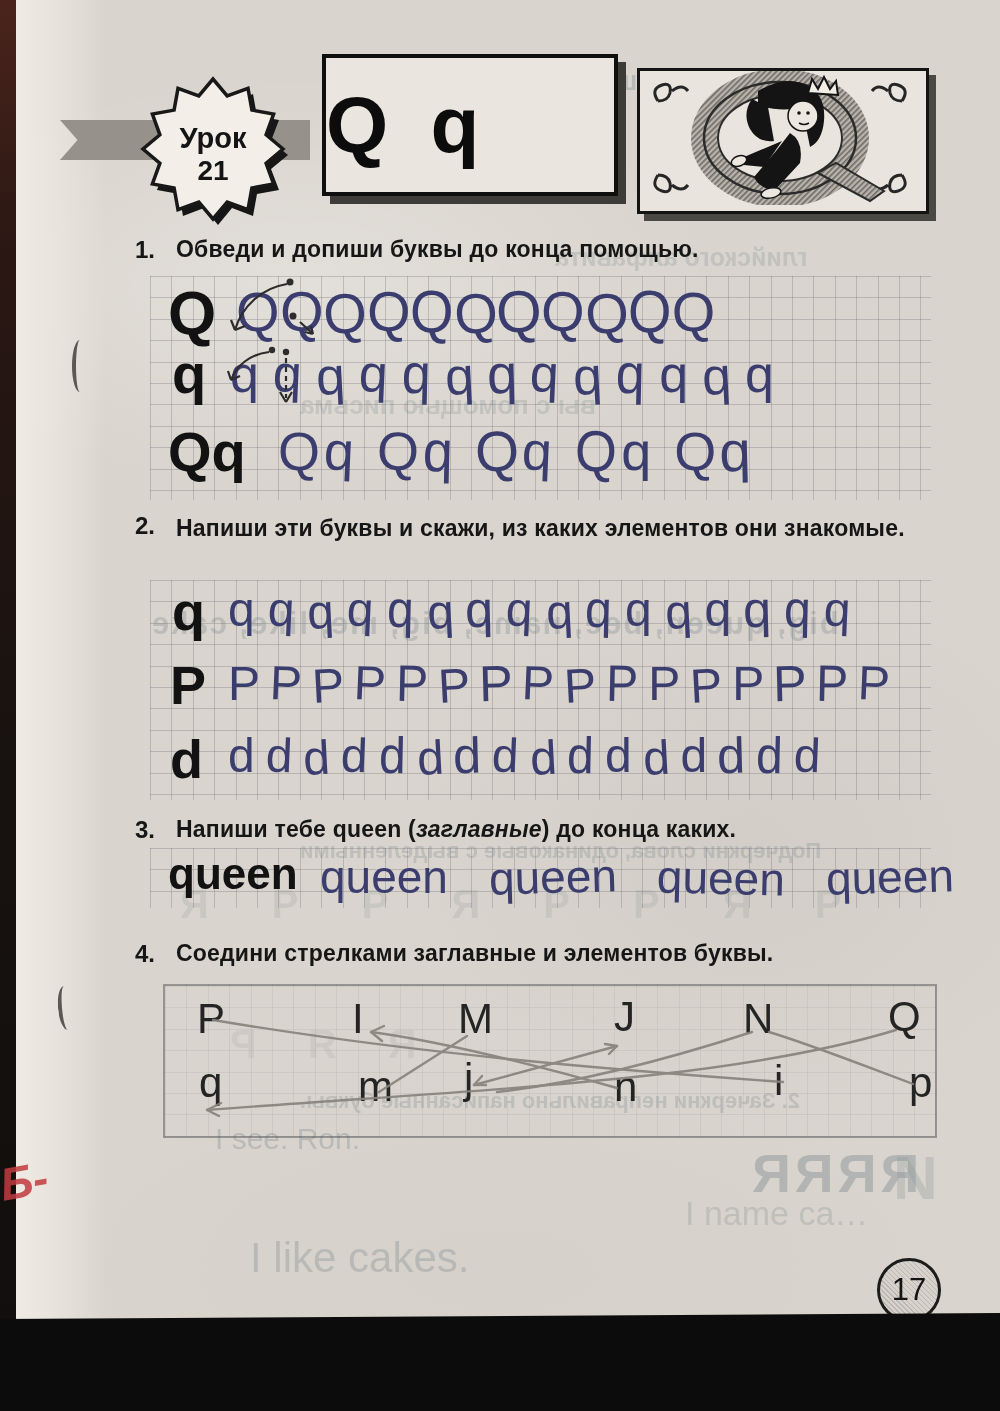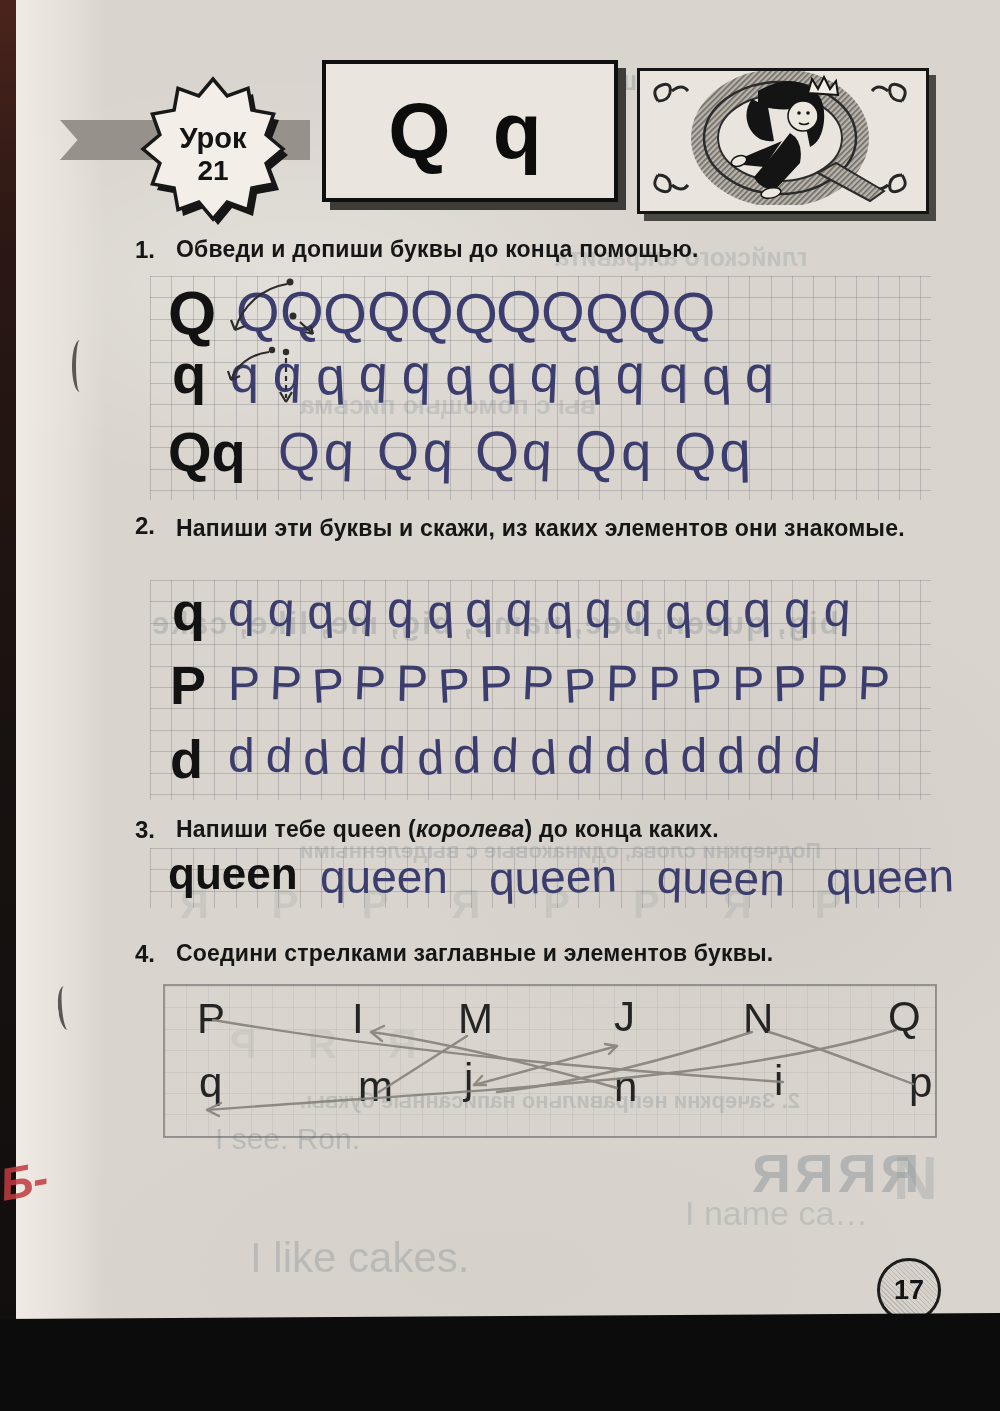--- a/index.html
+++ b/index.html
@@ -22,23 +22,23 @@
   .bottom-band{left:-20px;top:1316px;width:1060px;height:140px;background:#0c0c0c;transform:rotate(-0.35deg);}
   .spine-mark{width:9px;height:52px;border-left:4px solid #2c2a28;border-radius:60% 0 0 60%/50% 0 0 50%;opacity:.75;}
 
   
   .ribbon{left:60px;top:120px;width:250px;height:40px;background:#96918b;
     clip-path:polygon(0 0,100% 0,100% 100%,0 100%,7% 50%);box-shadow:0 3px 0 rgba(60,58,55,.35);}
   .badge{left:138px;top:76px;width:156px;height:152px;}
   .badge text{font-family:"Liberation Sans",sans-serif;font-weight:bold;fill:#141414;}
 
   
-  .qq-box{left:322px;top:60px;width:288px;height:134px;background:#eae6df;
+  .qq-box{left:322px;top:54px;width:288px;height:134px;background:#eae6df;
     border:4px solid #0f0f0f;box-shadow:8px 8px 0 #3e3c39;
-    display:flex;align-items:center;justify-content:center;}
+    display:flex;align-items:center;}
   .qq-box .big{font-size:80px;font-weight:800;letter-spacing:10px;color:#0c0c0c;}
   .queen-box{left:637px;top:68px;width:286px;height:140px;background:#e9e5de;
     border:3px solid #141414;box-shadow:7px 7px 0 #4a4843;}
 
   
   .task-num{font-weight:bold;font-size:24px;color:#161616;}
   .task-text{font-weight:bold;font-size:23px;color:#161616;letter-spacing:.2px;}
   .justify{text-align:justify;}
 
   
@@ -72,21 +72,21 @@
   .red-mark{left:0px;top:1154px;font-size:46px;font-weight:bold;font-style:italic;color:#c23b40;
     transform:rotate(-10deg);opacity:.85;}
 
   
   .balloon{left:877px;top:1258px;width:58px;height:58px;border-radius:50%;
     border:3px solid #1c1c1c;
     background:
       repeating-linear-gradient(45deg, rgba(40,40,40,.16) 0 1px, transparent 1px 3.5px),
       #d7d2cb;
     display:flex;align-items:center;justify-content:center;}
-  .balloon span{font-size:27px;font-weight:bold;color:#141414;}
+  .balloon span{font-size:31px;font-weight:normal;color:#141414;}
   svg{display:block;}
 </style>
 </head>
 <body>
 
 <div class="abs spine"></div>
 <div class="abs page-curve"></div>
 <div class="abs spine-mark" style="left:72px;top:340px;"></div>
 <div class="abs spine-mark" style="left:58px;top:986px;height:44px;transform:rotate(-5deg);"></div>
 
@@ -188,21 +188,21 @@
   <div class="abs printed" style="left:22px;top:4px;font-size:54px;">q</div>
   <div class="abs hand-row" style="left:78px;top:6px;font-size:48px;letter-spacing:13px;"><span class="hl">q</span><span class="hl">q</span><span class="hl">q</span><span class="hl">q</span><span class="hl">q</span><span class="hl">q</span><span class="hl">q</span><span class="hl">q</span><span class="hl">q</span><span class="hl">q</span><span class="hl">q</span><span class="hl">q</span><span class="hl">q</span><span class="hl">q</span><span class="hl">q</span><span class="hl">q</span></div>
   <div class="abs printed" style="left:20px;top:78px;font-size:54px;">P</div>
   <div class="abs hand-row" style="left:78px;top:80px;font-size:48px;letter-spacing:10px;"><span class="hl">P</span><span class="hl">P</span><span class="hl">P</span><span class="hl">P</span><span class="hl">P</span><span class="hl">P</span><span class="hl">P</span><span class="hl">P</span><span class="hl">P</span><span class="hl">P</span><span class="hl">P</span><span class="hl">P</span><span class="hl">P</span><span class="hl">P</span><span class="hl">P</span><span class="hl">P</span></div>
   <div class="abs printed" style="left:20px;top:152px;font-size:54px;">d</div>
   <div class="abs hand-row" style="left:78px;top:152px;font-size:48px;letter-spacing:11px;"><span class="hl">d</span><span class="hl">d</span><span class="hl">d</span><span class="hl">d</span><span class="hl">d</span><span class="hl">d</span><span class="hl">d</span><span class="hl">d</span><span class="hl">d</span><span class="hl">d</span><span class="hl">d</span><span class="hl">d</span><span class="hl">d</span><span class="hl">d</span><span class="hl">d</span><span class="hl">d</span></div>
 </div>
 
 <div class="abs task-num" style="left:135px;top:816px;">3.</div>
 <div class="abs task-text" style="left:176px;top:816px;width:760px;">
-  <span>Напиши тебе </span><span style="font-weight:900;">queen</span><span> (</span><span style="font-style:italic;">королева</span><span>) до конца каких.</span>
+  <span>Напиши тебе </span><span style="font-weight:900;">queen</span><span> (</span><span style="font-style:italic;">заглавные</span><span>) до конца каких.</span>
 </div>
 
 <div class="abs grid" style="left:150px;top:848px;width:781px;height:60px;">
   <div class="abs printed" style="left:18px;top:4px;font-size:44px;font-weight:800;">queen</div>
   <div class="abs" style="left:170px;top:2px;font-size:46px;white-space:nowrap;">
     <span class="hand-word">queen</span>
     <span class="hand-word">queen</span>
     <span class="hand-word">queen</span>
     <span class="hand-word">queen</span>
   </div>

